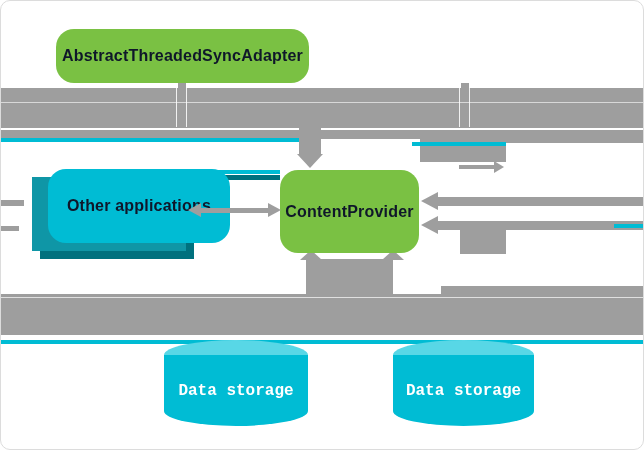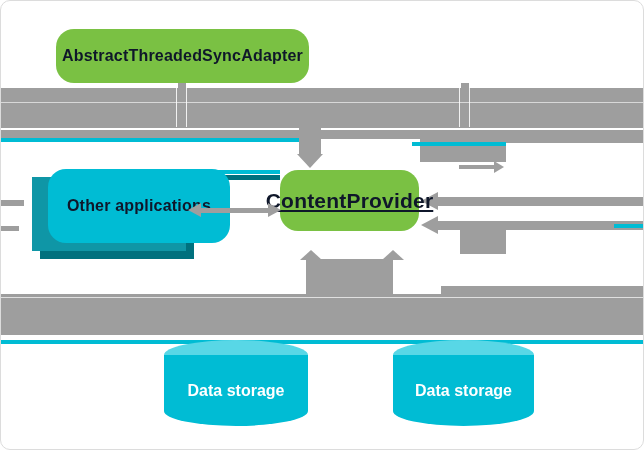--- a/index.html
+++ b/index.html
@@ -16,21 +16,21 @@
   .node{
     position:absolute;display:flex;align-items:center;justify-content:center;
     color:#0f172a;font-weight:bold;font-size:16px;letter-spacing:0.2px;
     text-align:center;box-sizing:border-box;z-index:2;border-radius:18px;
   }
   .green{background:#7AC143;}
   .cyan{background:#00BCD4;}
   .tri{position:absolute;width:0;height:0;}
   .z1{z-index:1;}
   .z3{z-index:3;}
-  .cyl{position:absolute;z-index:2;}
+  .cyl{position:absolute;z-index:2;font-family:Liberation Mono, monospace;}
   .cyl .top{
     position:absolute;left:0;top:0;width:100%;height:30px;
     background:#58D7E6;border-radius:50%;
   }
   .cyl .body{
     position:absolute;left:0;top:15px;width:100%;height:71px;
     background:#00BCD4;border-radius:0 0 50% 50% / 0 0 15px 15px;
     display:flex;align-items:center;justify-content:center;
     color:#fff;font-weight:bold;font-size:16px;
   }
@@ -96,21 +96,21 @@
   <div class="abs" style="left:39px;top:184px;width:154px;height:74px;background:#00717E;z-index:2;"></div>
   <div class="abs" style="left:31px;top:176px;width:154px;height:74px;background:#0F96A6;z-index:2;"></div>
   <div class="node cyan" style="left:23px;top:168px;width:182px;height:74px;margin-left:24px;">
     <span>Other applications</span>
   </div>
 
   <div class="abs gray z3" style="left:199px;top:207px;width:70px;height:5px;"></div>
   <div class="tri z3" style="left:187px;top:202px;border-top:7px solid transparent;border-bottom:7px solid transparent;border-right:13px solid #9E9E9E;"></div>
   <div class="tri z3" style="left:267px;top:202px;border-top:7px solid transparent;border-bottom:7px solid transparent;border-left:13px solid #9E9E9E;"></div>
 
-  <div class="node green" style="left:279px;top:169px;width:139px;height:61px;font-size:21px;text-decoration:underline;">
+  <div class="node green" style="left:279px;top:169px;width:139px;height:83px;font-size:16px;">
     <span>ContentProvider</span>
   </div>
 
 
 
   <div class="cyl" style="left:163px;top:339px;width:144px;height:86px;">
     <div class="top"></div>
     <div class="body">
       <span>Data storage</span>
     </div>

